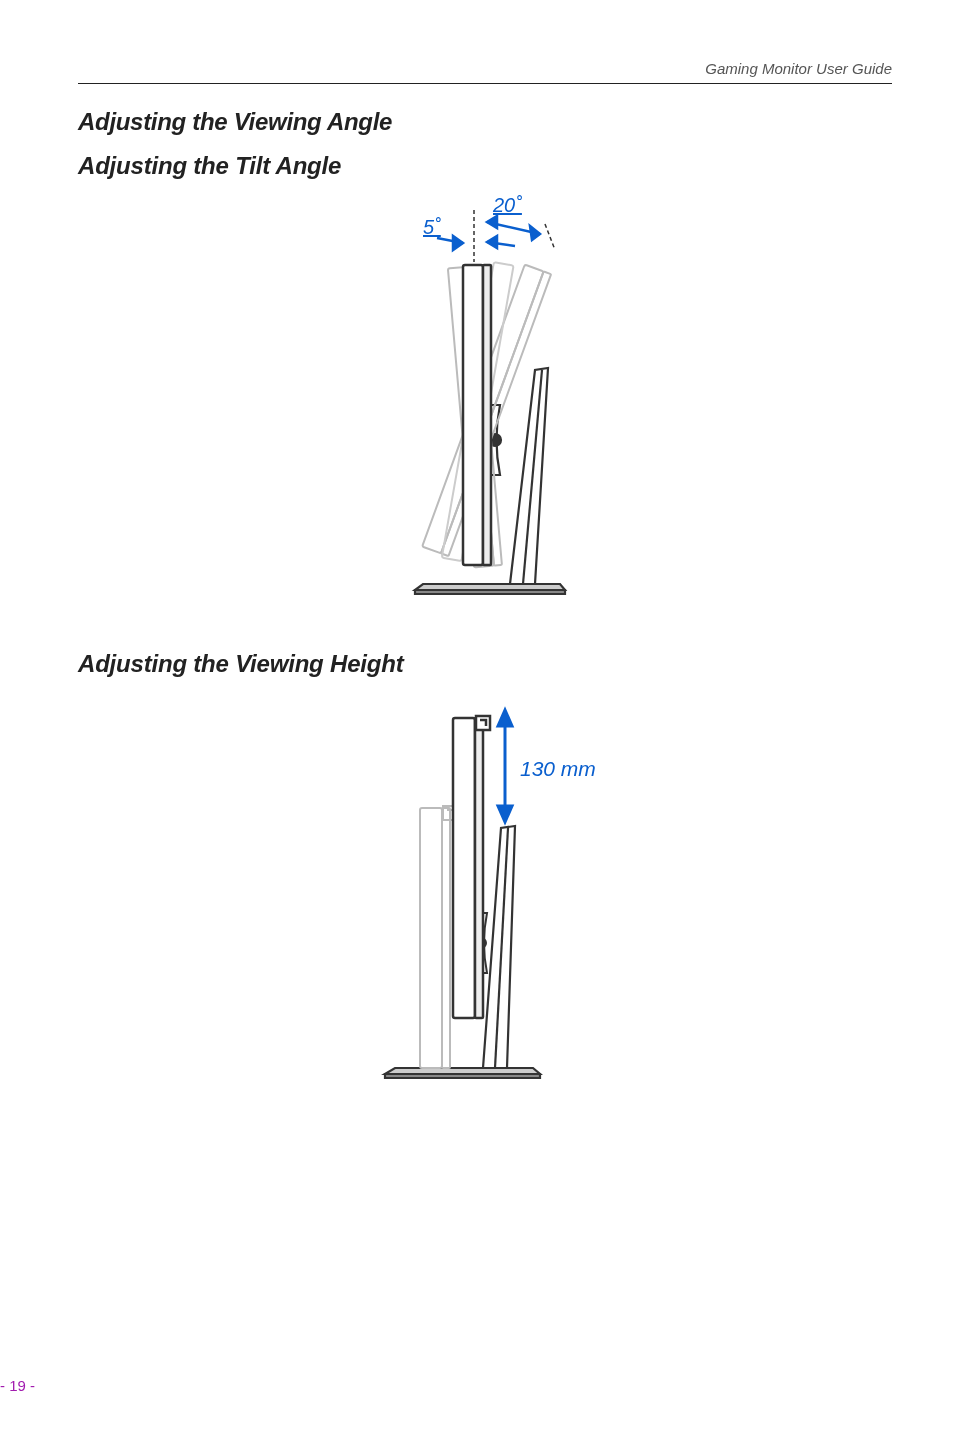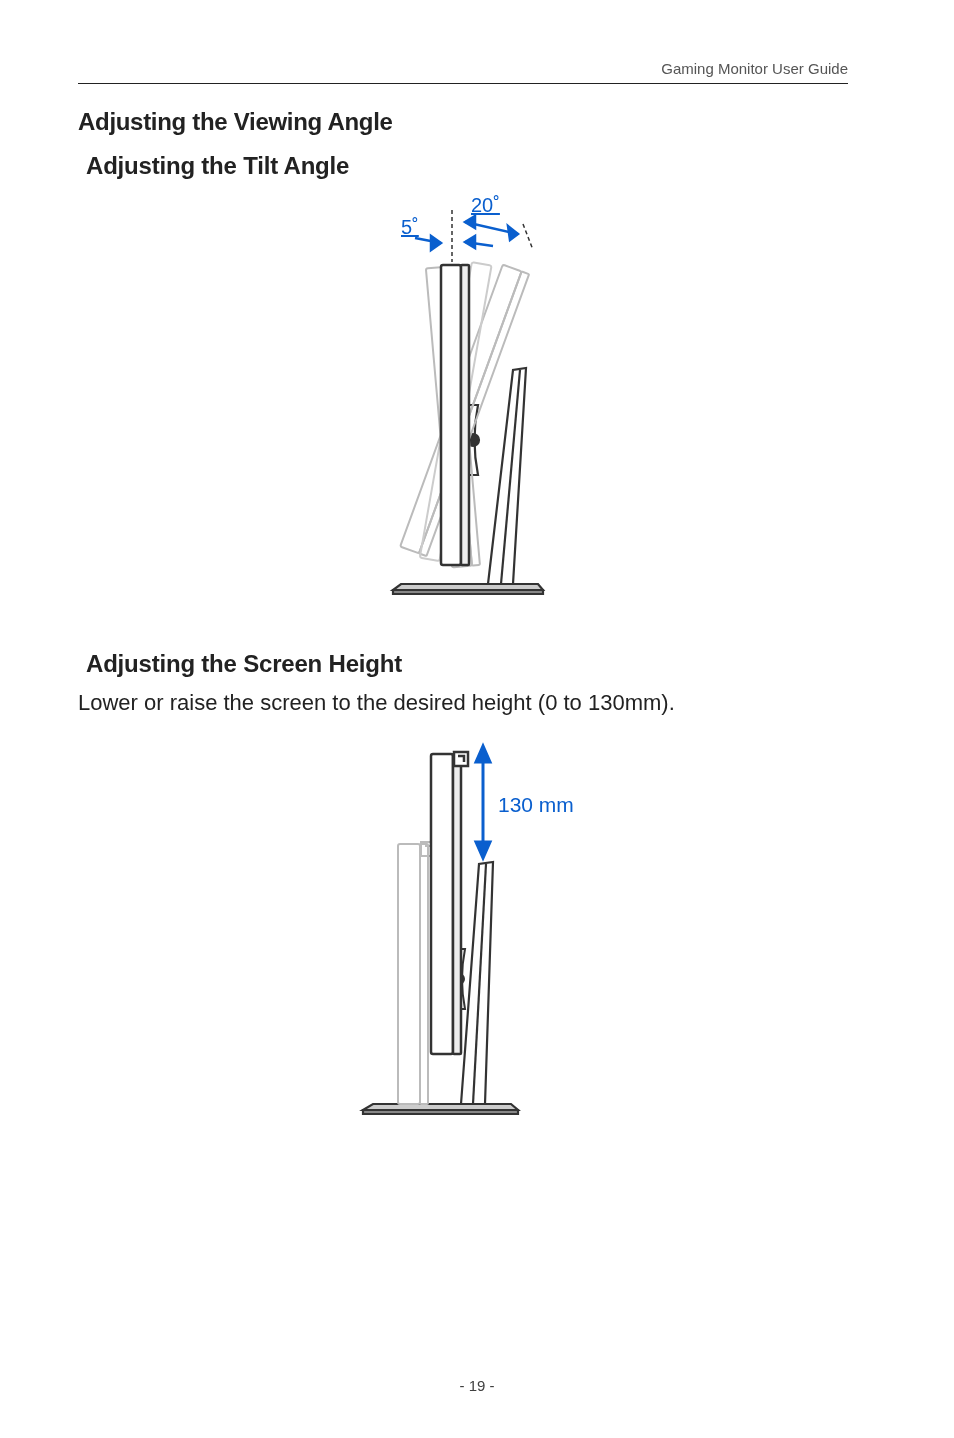--- a/index.html
+++ b/index.html
@@ -9,21 +9,22 @@
     }
     body {
       font-family: "Myriad Pro", "Segoe UI", Arial, sans-serif;
       width: 954px;
       height: 1438px;
       background: #fff;
       position: relative;
       color: #222;
     }
     .page {
-      padding: 60px 106px 40px 78px;
+      padding: 60px 62px 40px 78px;
+      font-style: italic;
     }
     .header-line {
       border-bottom: 1.5px solid #222;
       padding-bottom: 6px;
       margin-bottom: 24px;
       text-align: right;
       font-size: 15px;
       color: #555;
     }
     h1 {
@@ -38,42 +39,40 @@
       margin-bottom: 30px;
     }
     .note-para strong {
       font-weight: 700;
     }
     h2 {
       font-size: 24px;
       font-weight: 700;
       margin-bottom: 10px;
       letter-spacing: -0.2px;
-      margin-left: 8px;
     }
     .body-text {
       font-size: 22px;
       line-height: 1.35;
       margin-bottom: 6px;
     }
     .figure-wrap {
       text-align: center;
       margin-bottom: 36px;
     }
     svg {
       display: inline-block;
     }
     .page-number {
       position: absolute;
       bottom: 44px;
       left: 0;
       right: 0;
-      text-align: center;
       font-size: 15px;
-      color: #404040;
+      color: #a21caf;
     }
     .section-gap { margin-top: 28px; }
   </style>
 </head>
 <body>
 
 <div class="page">
   <div class="header-line">Gaming Monitor User Guide</div>
 
   <h1>Adjusting the Viewing Angle</h1>
@@ -128,22 +127,21 @@
         <polygon points="128,53 118,46 118,60"></polygon>
       </g>
 
       <text x="88" y="44" font-size="20" fill="#0a5fce" text-decoration="underline" font-family="Arial">5˚</text>
       <text x="158" y="22" font-size="20" fill="#0a5fce" text-decoration="underline" font-family="Arial">20˚</text>
 
       <line x1="210" y1="34" x2="220" y2="60" stroke="#333" stroke-width="1.5" stroke-dasharray="4 3"></line>
     </svg>
   </div>
 
-  <h2 class="section-gap">Adjusting the Screen Height</h2>
-  <p class="body-text">Lower or raise the screen to the desired height (0 to 130mm).</p>
+  <h2 class="section-gap">Adjusting the Viewing Height</h2>
 
   <div class="figure-wrap">
     <svg width="320" height="400" viewBox="0 0 320 400">
 
       <g stroke="#333" stroke-width="2.2" fill="#fff">
         <path d="M 60 386 L 215 386 L 208 380 L 70 380 Z" fill="#ccc"></path>
         <path d="M 60 386 L 215 386 L 215 390 L 60 390 Z" fill="#888"></path>
 
         <path d="M 158 380 L 176 140 L 190 138 L 182 380 Z" fill="#fff"></path>
         <line x1="170" y1="380" x2="183" y2="140"></line>

